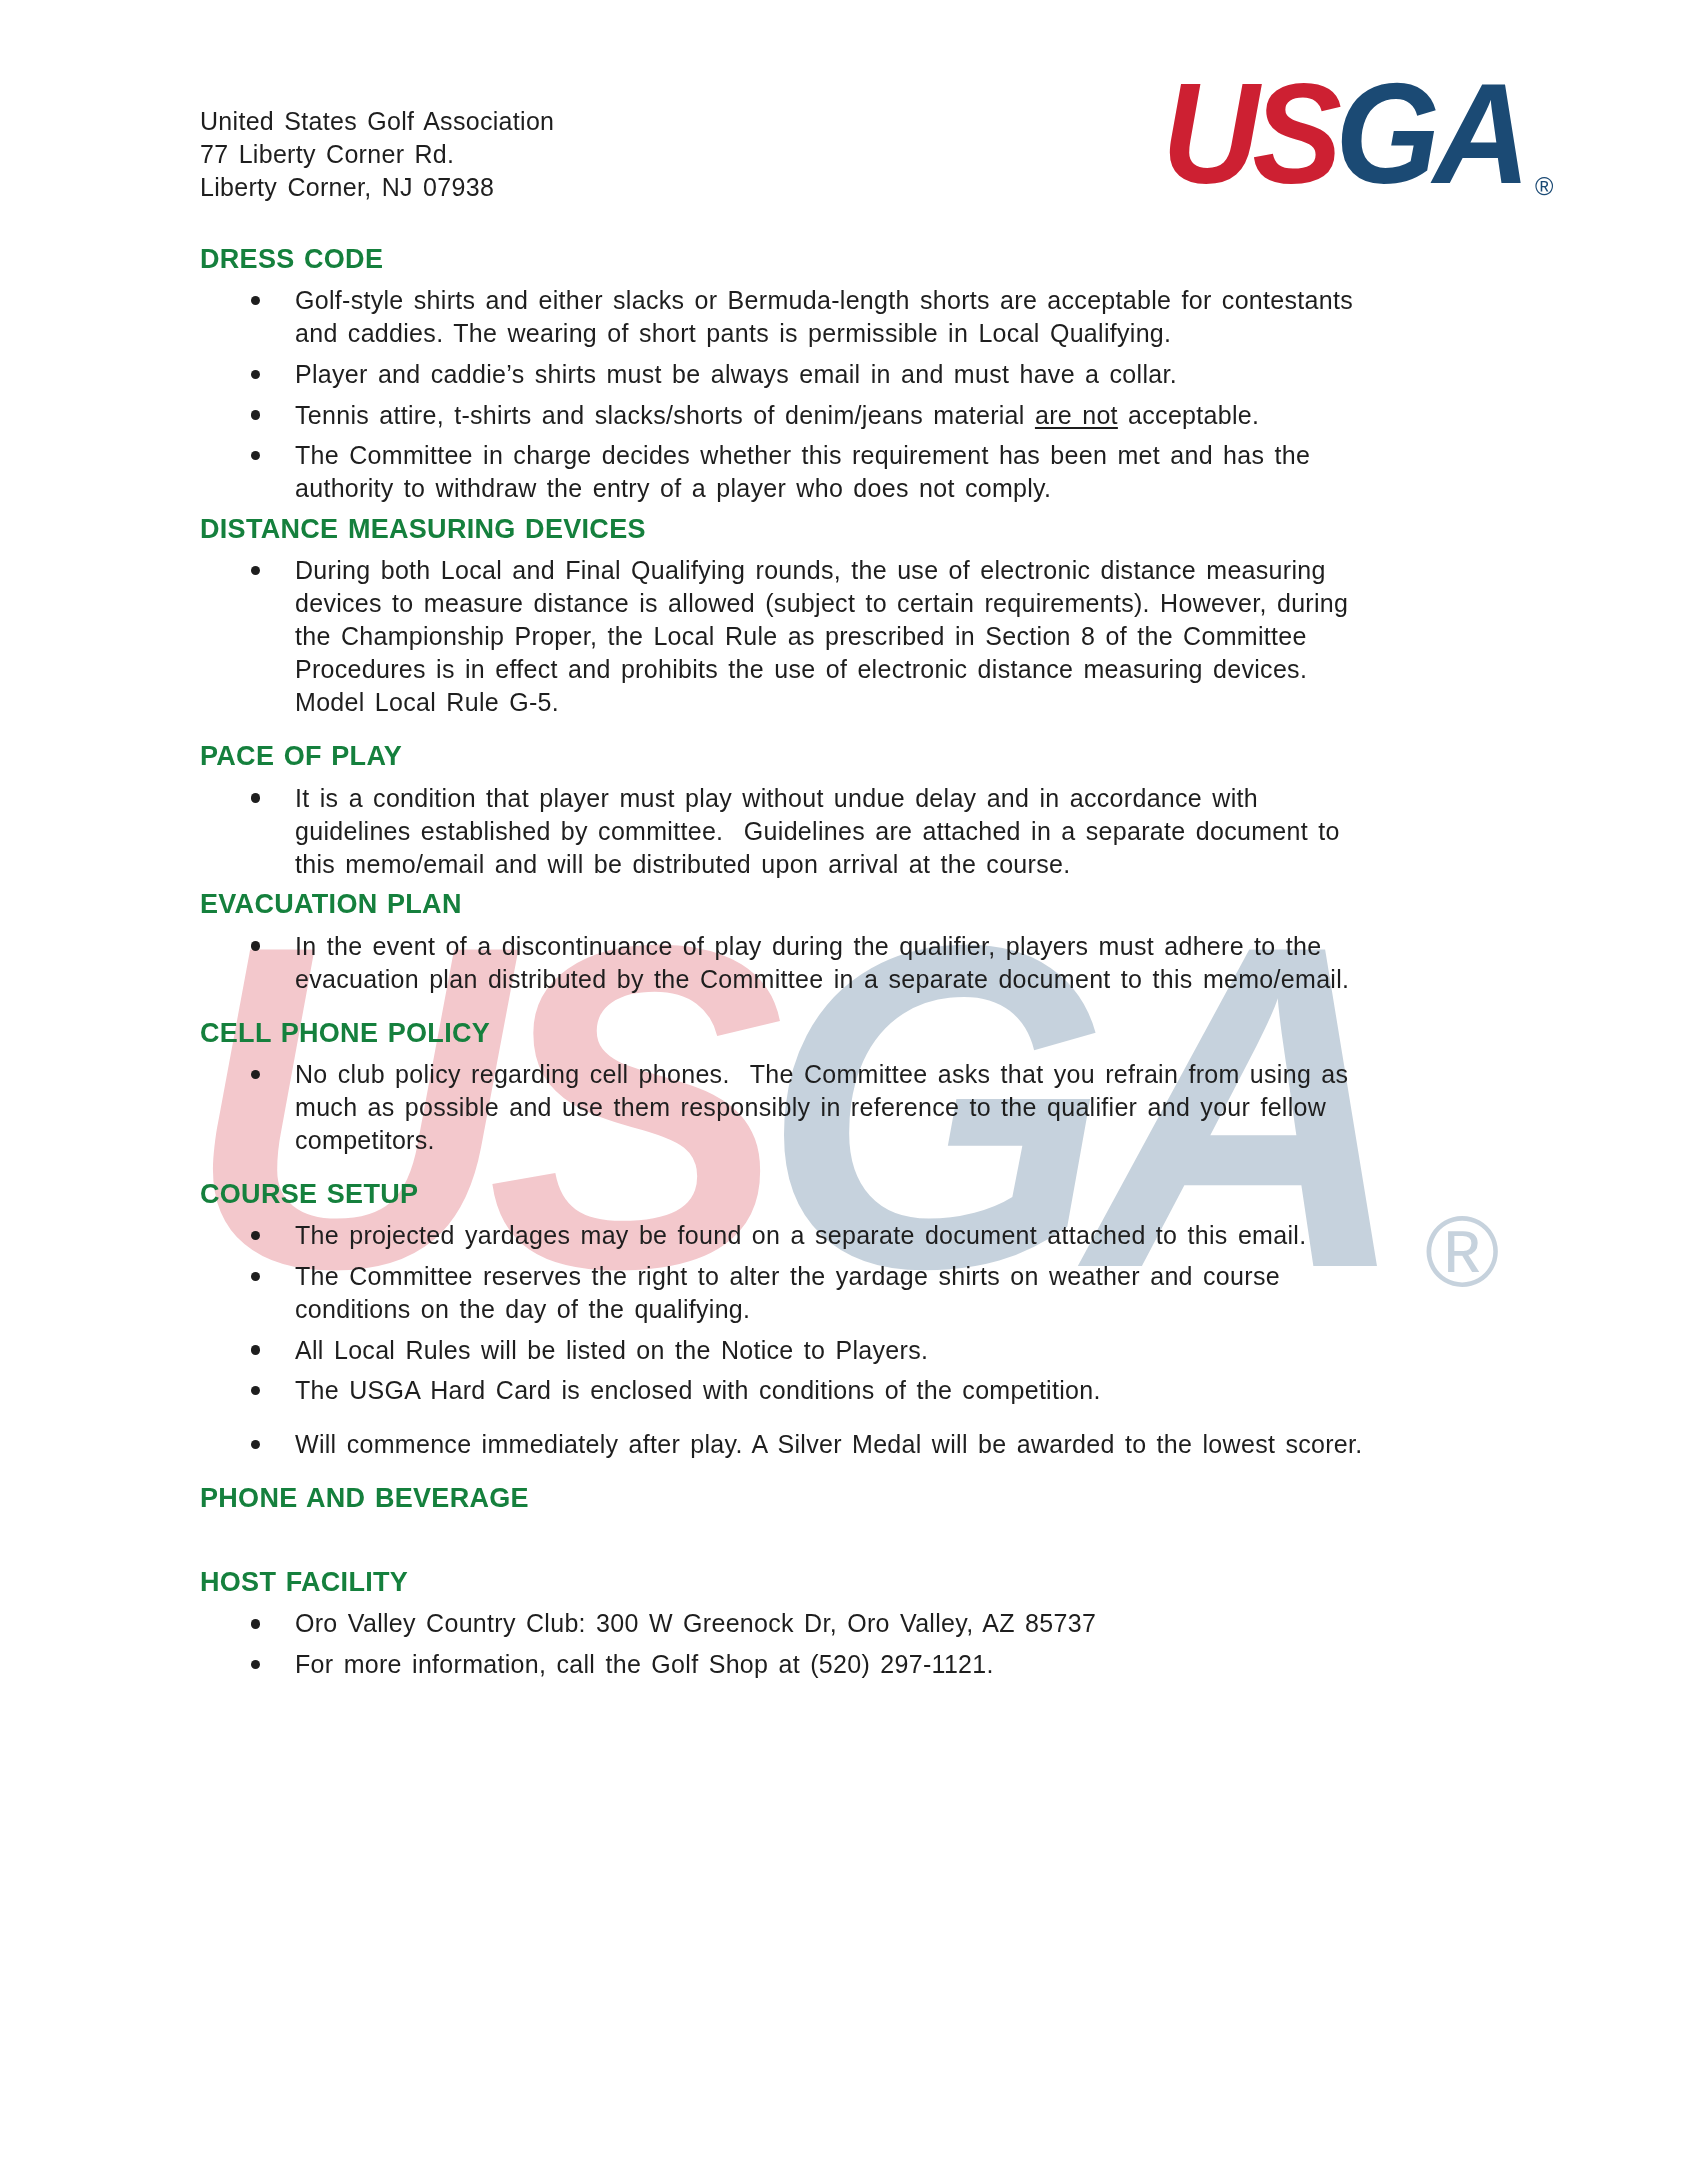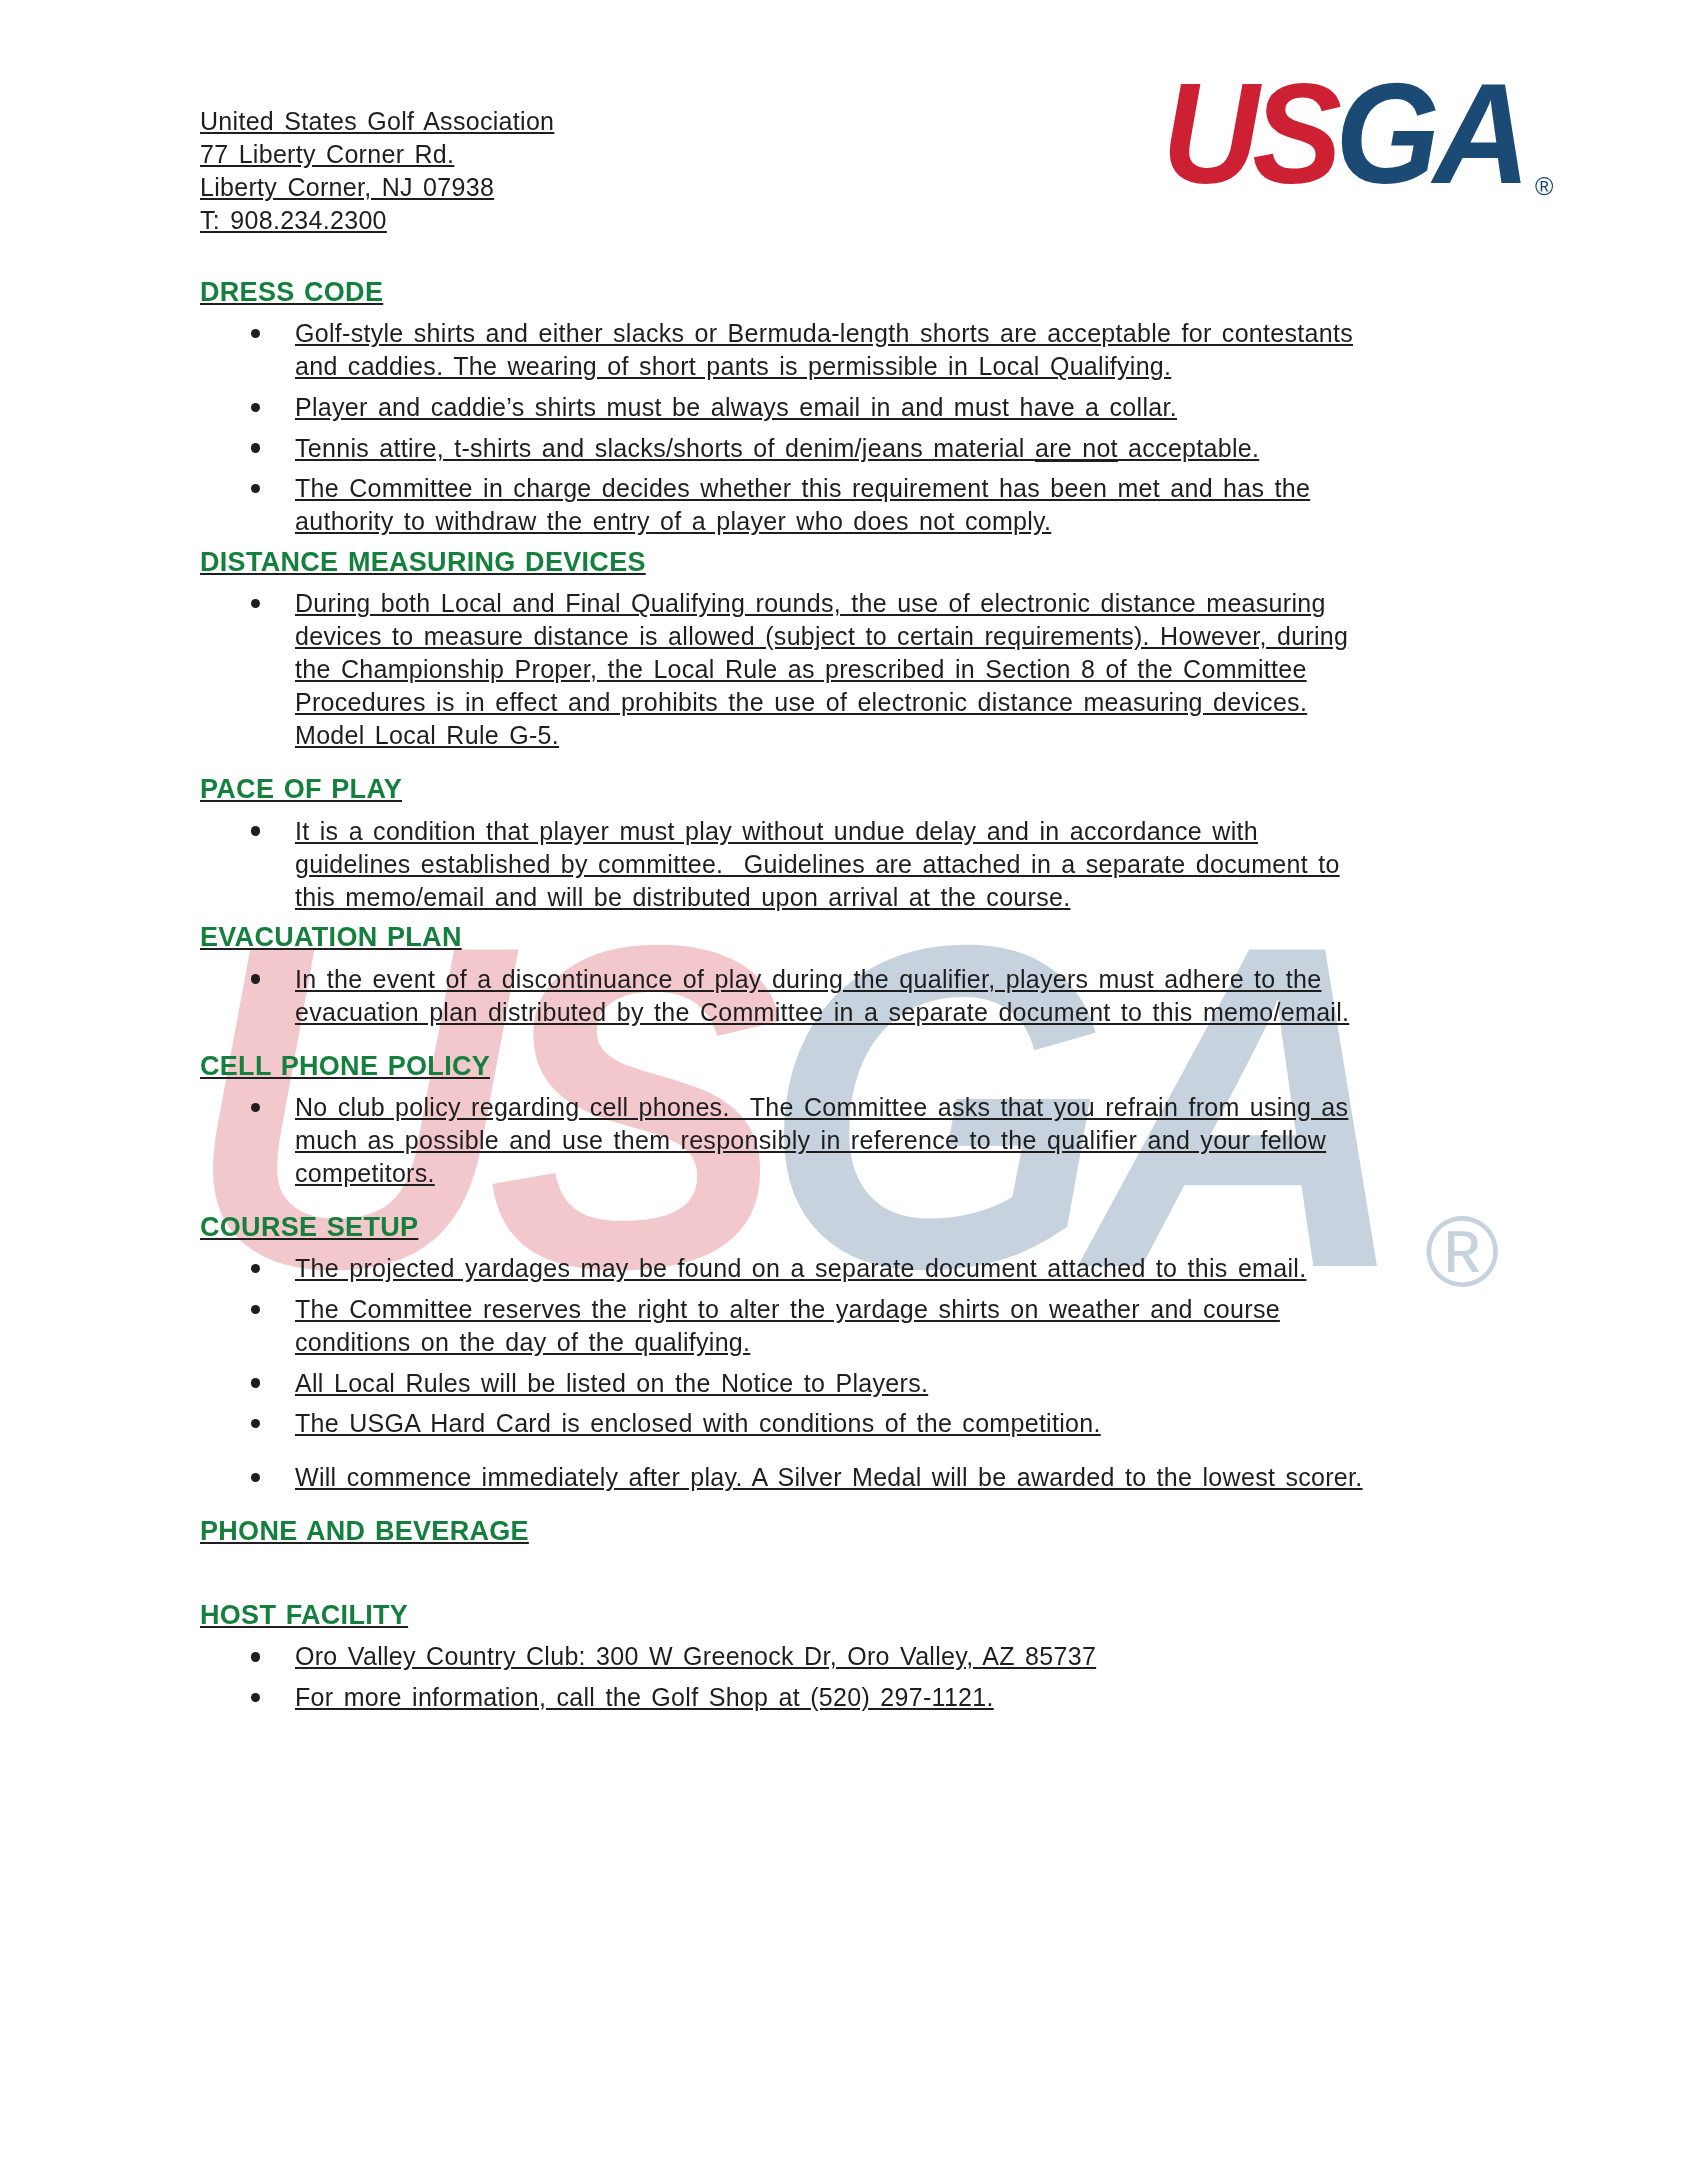--- a/index.html
+++ b/index.html
@@ -26,21 +26,21 @@
   }
   .wm-reg{
     position:absolute;left:1238px;top:324px;
     font-size:101px;line-height:1;
     color:var(--logo-blue,#1b4a74);
     font-style:normal;
   }
   .us{color:var(--logo-red,#cd2032);}
   .ga{color:var(--logo-blue,#1b4a74);}
   
-  .content{position:absolute;left:200px;top:105px;width:1291px;z-index:1;text-decoration:underline;}
+  .content{position:absolute;left:200px;top:105px;width:1291px;z-index:1;}
   .address{font-size:25px;line-height:33px;letter-spacing:0.3px;word-spacing:3px;margin-bottom:39px;}
   .logo{
     position:absolute;left:1162px;top:62px;z-index:1;
   }
   .logo-text{
     display:inline-block;
     font-style:italic;font-weight:bold;
     font-size:143px;line-height:1;
     letter-spacing:-0.05em;
     transform:scaleX(0.94);transform-origin:left top;
@@ -89,21 +89,20 @@
     <span class="logo-text"><span class="us">US</span><span class="ga">GA</span></span>
     <span class="logo-reg">®</span>
   </div>
 
   <div class="content">
 
     <div class="address">
       <div>United States Golf Association</div>
       <div>77 Liberty Corner Rd.</div>
       <div>Liberty Corner, NJ 07938</div>
-      <div>T: 908.234.2300</div>
     </div>
 
     <section class="sec">
       <h2>DRESS CODE</h2>
       <ul>
         <li>
             <span class="dot"></span>
             <span class="bt">Golf-style shirts and either slacks or Bermuda-length shorts are acceptable for contestants
 and caddies. The wearing of short pants is permissible in Local Qualifying.</span>
           </li>

